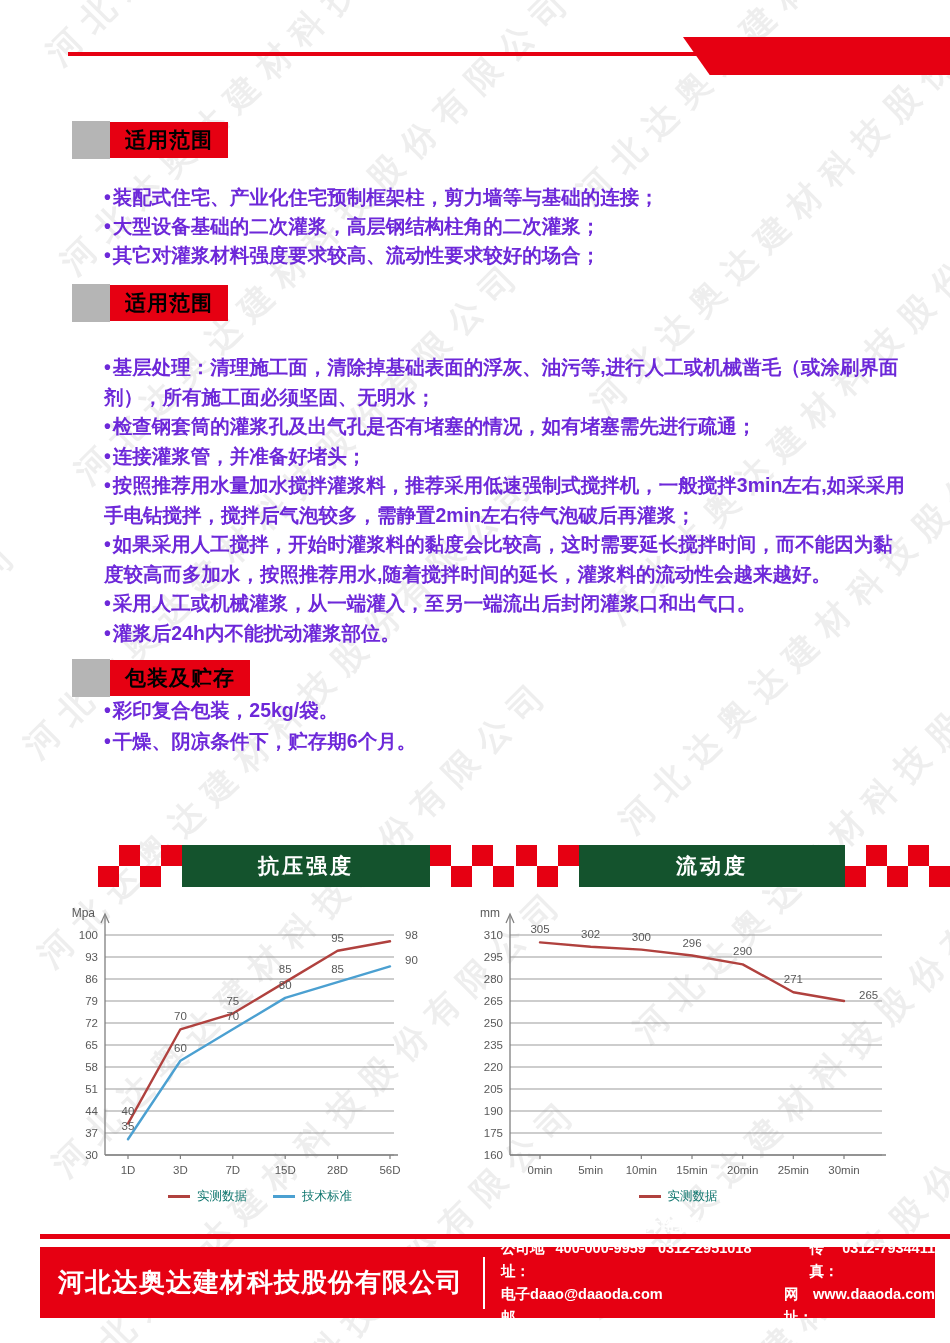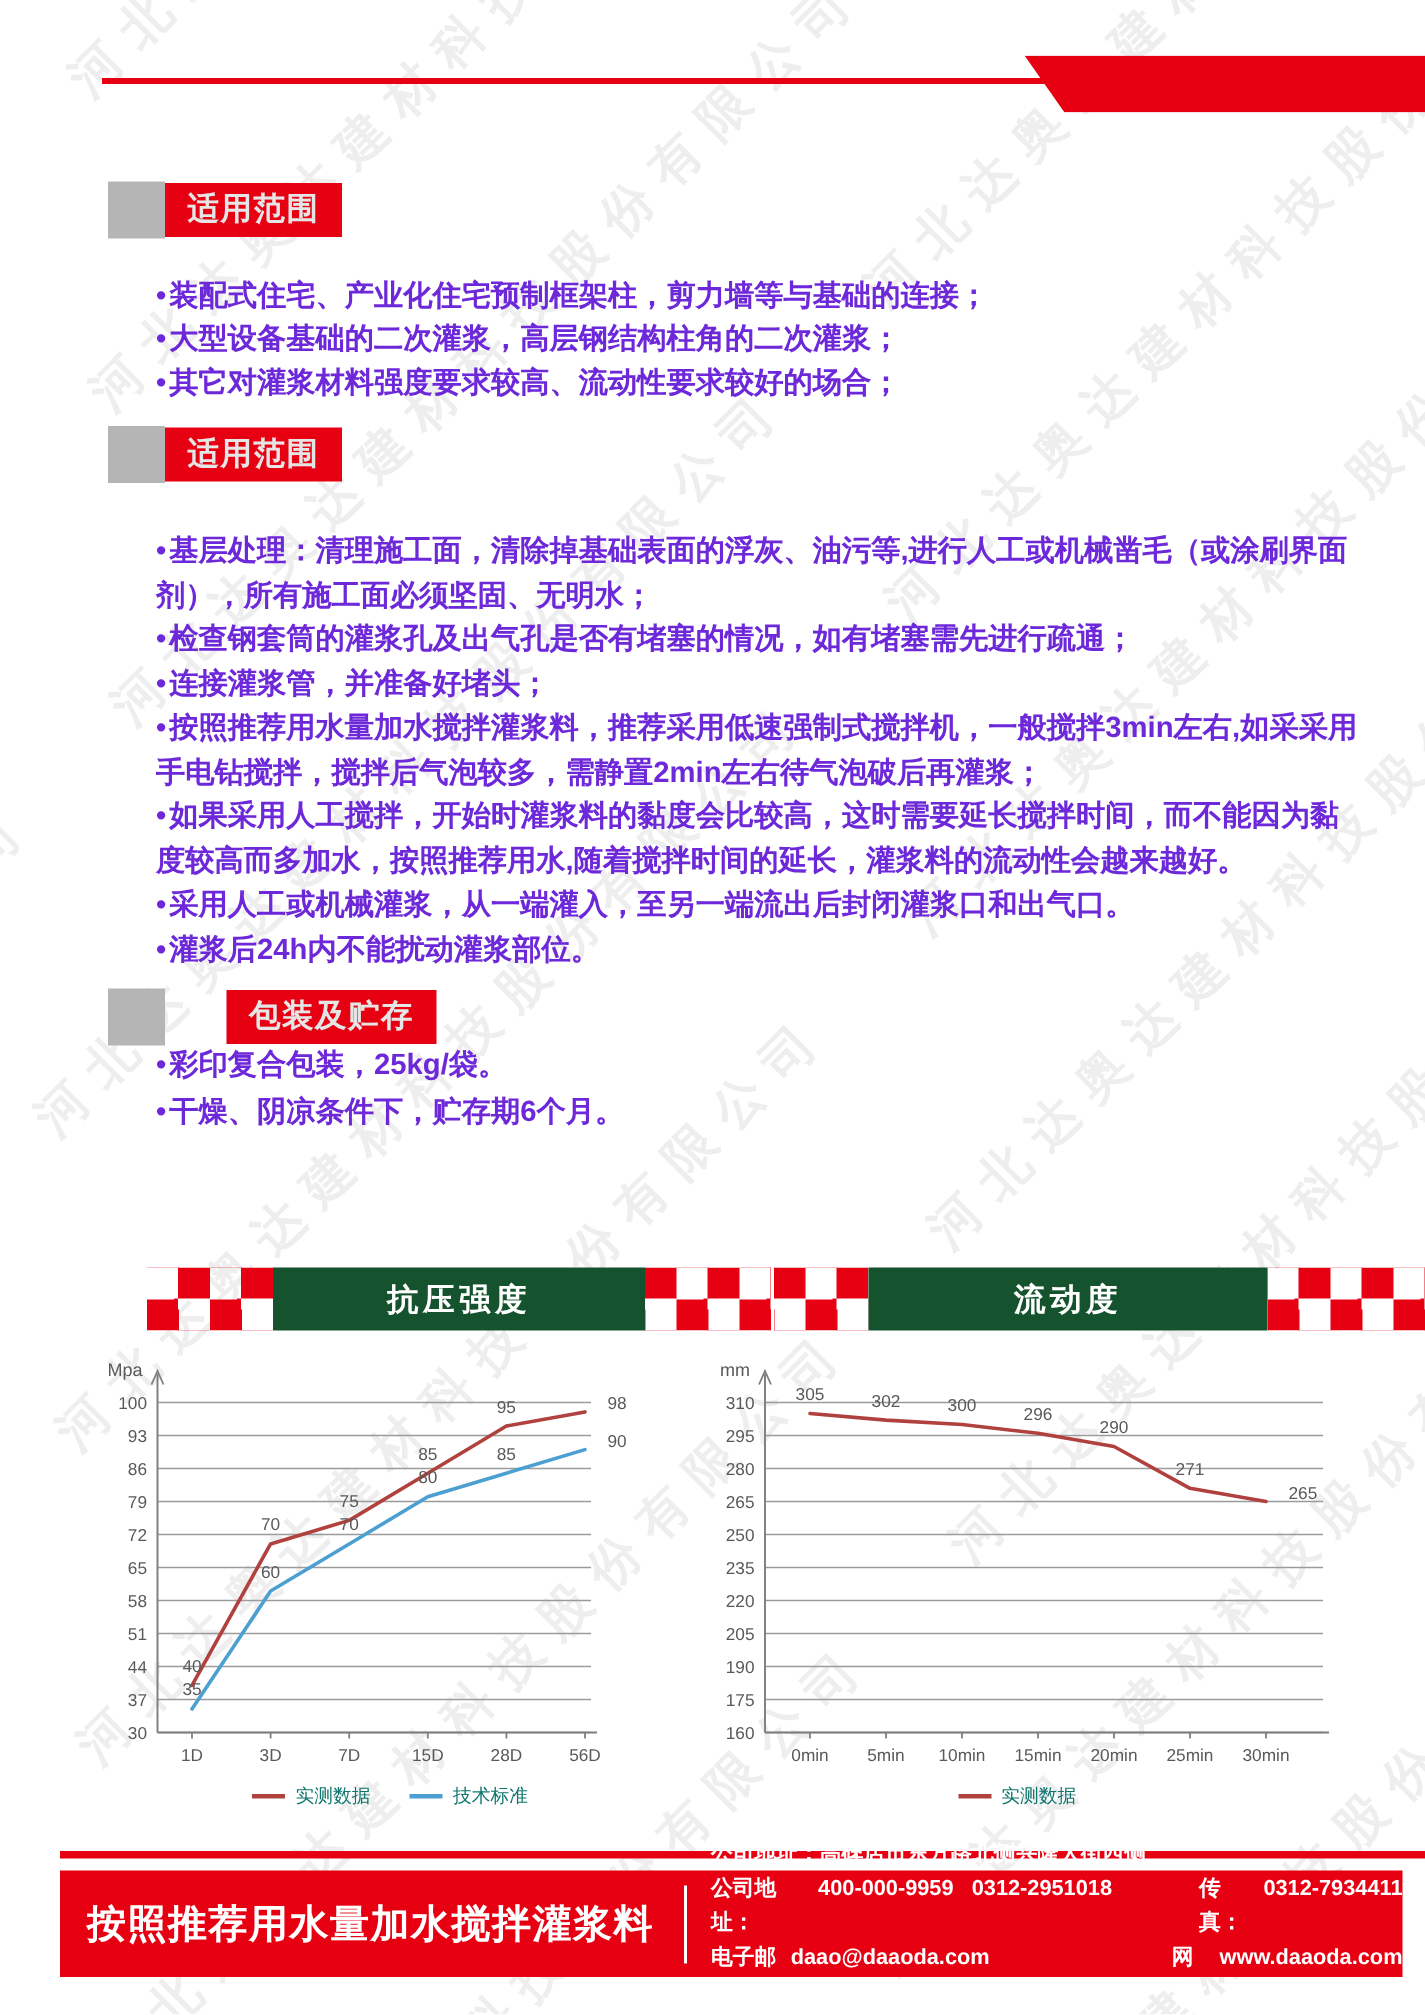--- a/index.html
+++ b/index.html
@@ -12,23 +12,23 @@
             transform:rotate(-45deg);font-size:34px;font-weight:bold;letter-spacing:12px;
             line-height:158px;color:rgba(60,60,60,0.085);word-break:break-all;}
 
   
   .top-line{position:absolute;left:68px;top:52px;width:680px;height:4px;background:#e60012;}
   .top-shape{position:absolute;top:37px;right:0;width:267px;height:38px;background:#e60012;
              clip-path:polygon(0 0,100% 0,100% 100%,10% 100%);}
 
   
   .section-head{position:absolute;display:flex;align-items:center;}
-  #head1{left:72px;top:121px;} #head2{left:72px;top:284px;} #head3{left:72px;top:659px;gap:41px;}
+  #head1{left:72px;top:121px;} #head2{left:72px;top:284px;} #head3{left:72px;top:659px;}
   .gray-sq{width:38px;height:38px;background:#b5b5b5;}
-  .badge{height:36px;line-height:36px;background:#e60012;color:#e5e5e5;font-size:21px;
+  .badge{height:36px;line-height:36px;background:#e60012;color:#000000;font-size:21px;
          font-weight:bold;padding:0 15px;letter-spacing:1px;white-space:nowrap;}
 
   
   .bullets{position:absolute;left:104px;width:802px;font-size:19.5px;line-height:29px;
            font-weight:600;color:#6d28d9;}
   #list1{top:183px;} #list2{top:353px;line-height:29.5px;} #list3{top:695px;line-height:31px;}
   .bullet::before{content:"\2022";margin-right:2px;}
 
   
   .banner{position:absolute;top:845px;height:42px;display:flex;}
@@ -239,21 +239,21 @@
     <div class="legend">
         <span class="item">
           <span class="sw" style="background: rgb(176, 65, 62);"></span>
           <span>实测数据</span>
         </span>
       </div>
   </div>
 
   <div class="footer-line"></div>
   <div class="footer-bar">
-    <div class="company">按照推荐用水量加水搅拌灌浆料</div>
+    <div class="company">河北达奥达建材科技股份有限公司</div>
     <div class="v-divider"></div>
     <div class="contact">
       <div class="crow">
         <span class="lab">公司地址：</span>
         <span class="val">高碑店市东方路北侧兴隆大街西侧</span>
       </div>
       <div class="crow">
         <span class="lab">公司地址：</span>
         <span class="val first">400-000-9959   0312-2951018</span>
         <span class="lab">传真：</span>

